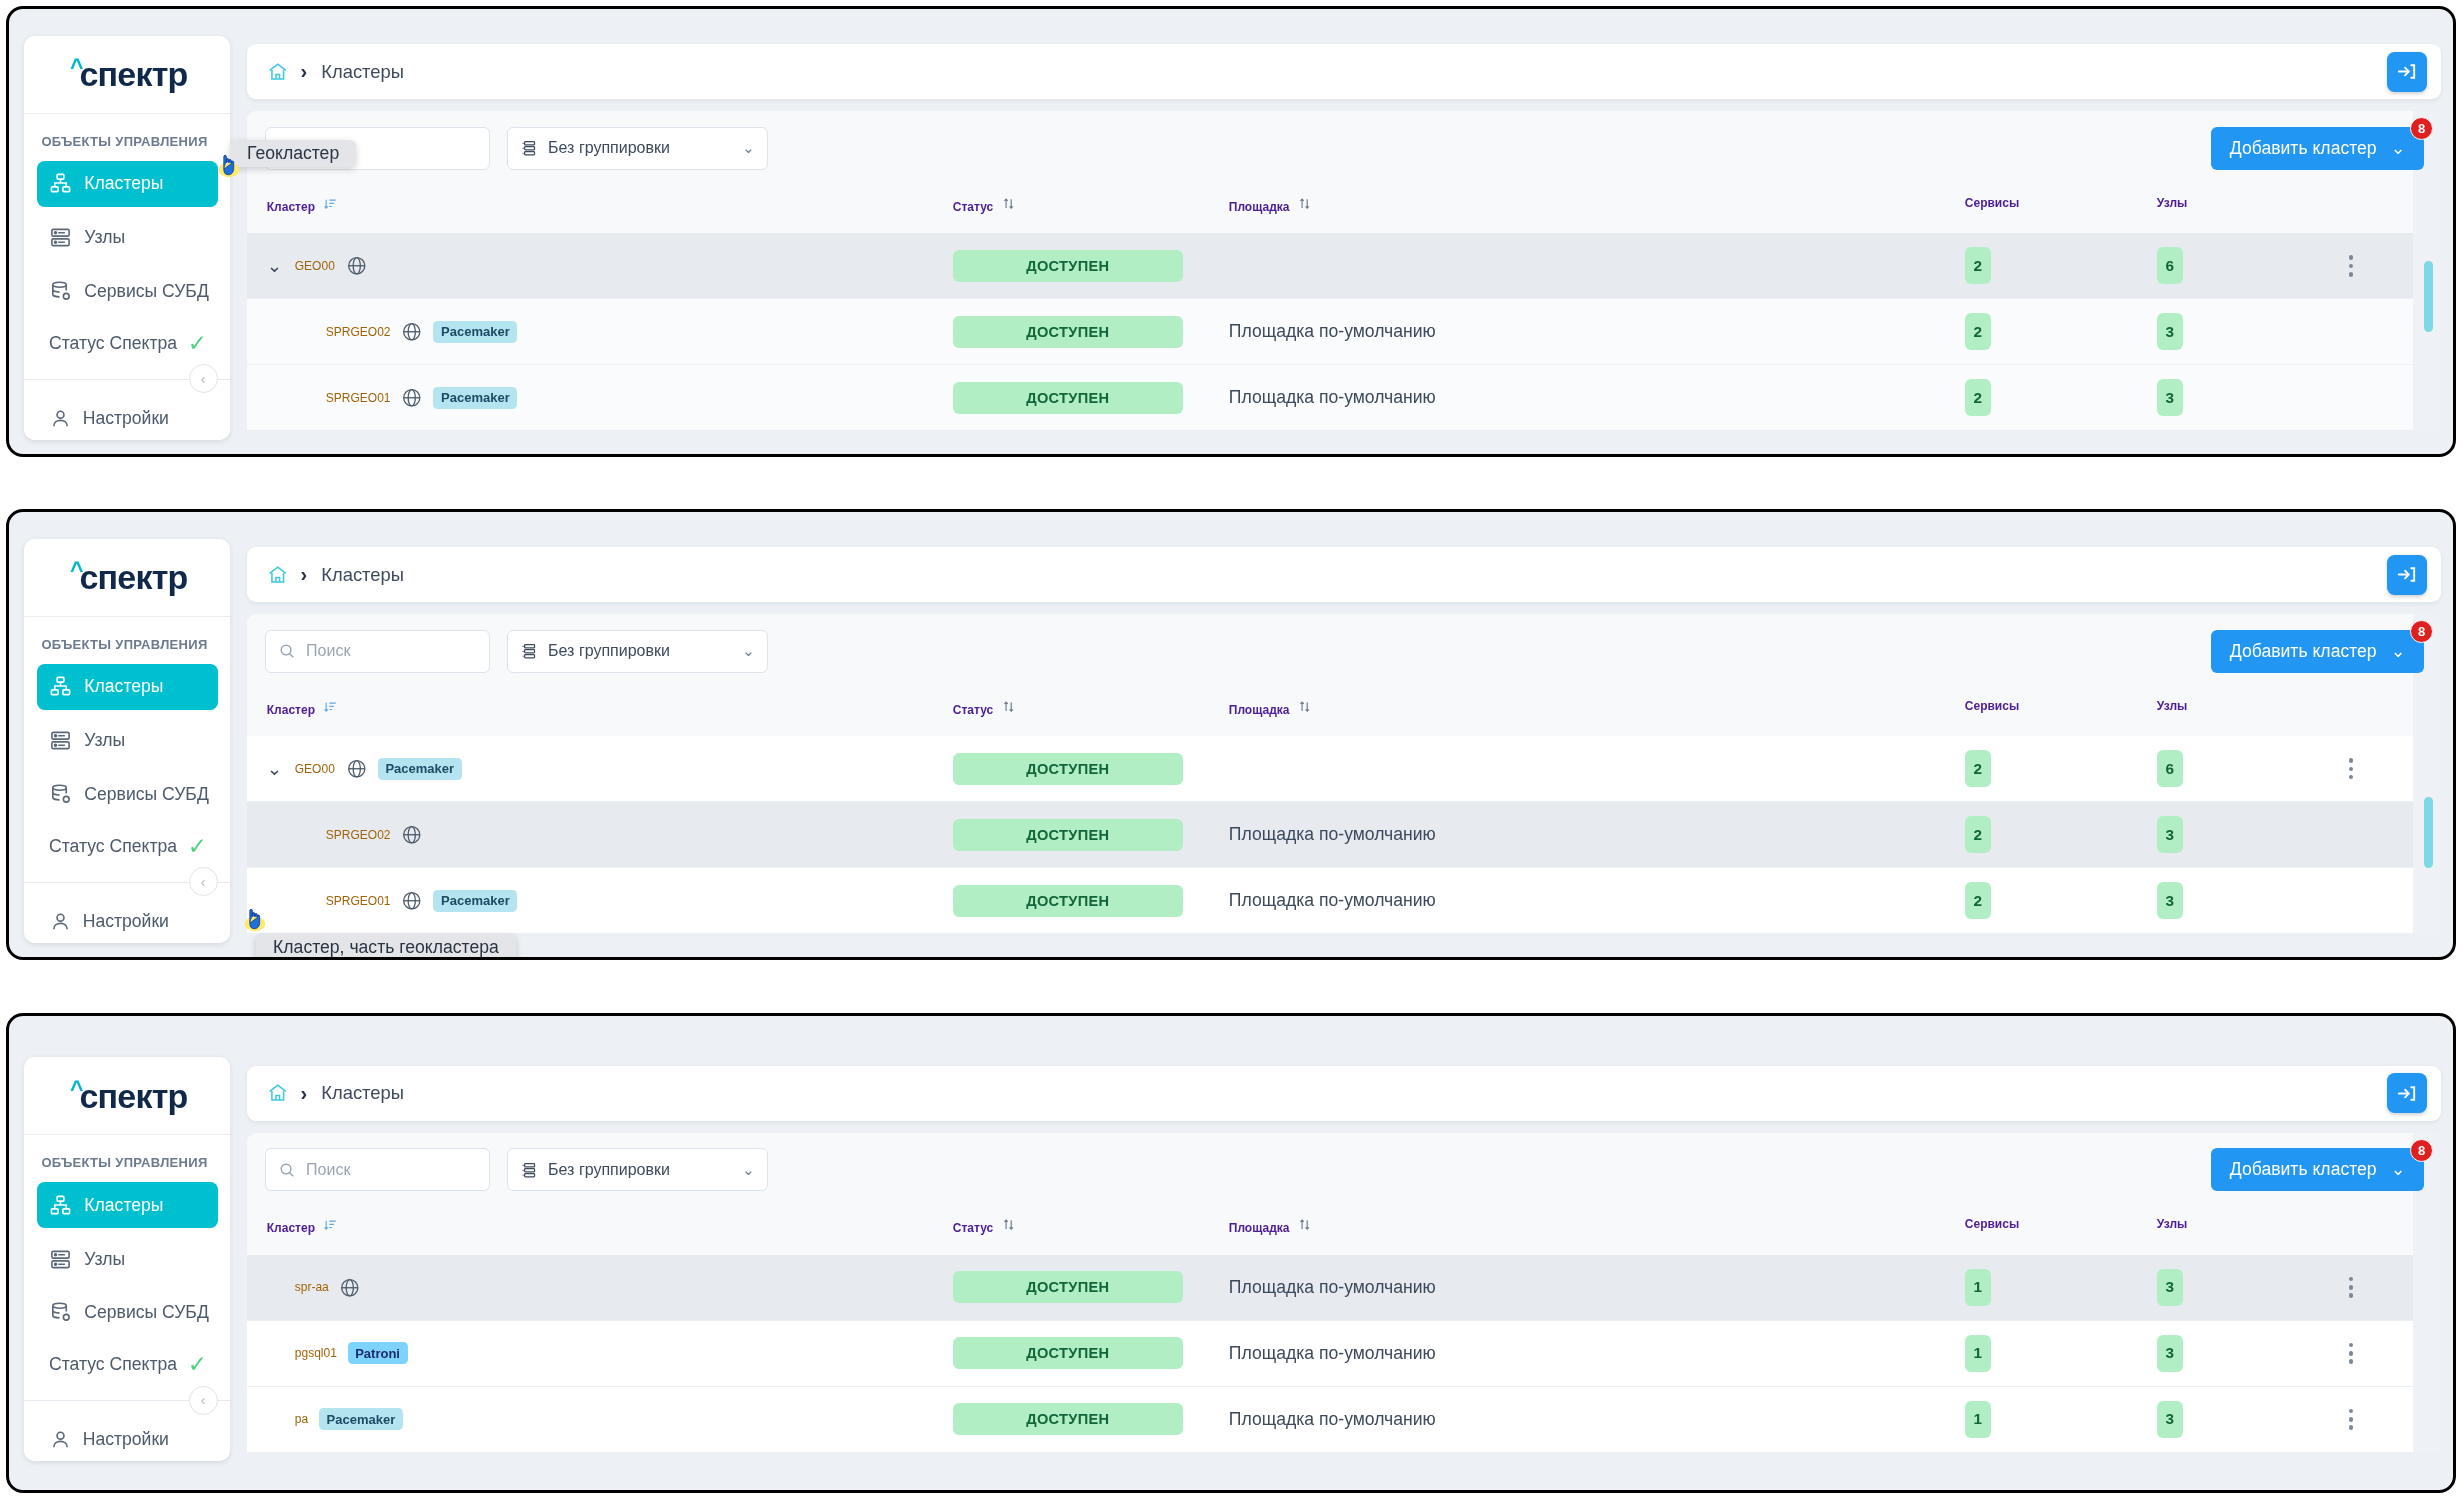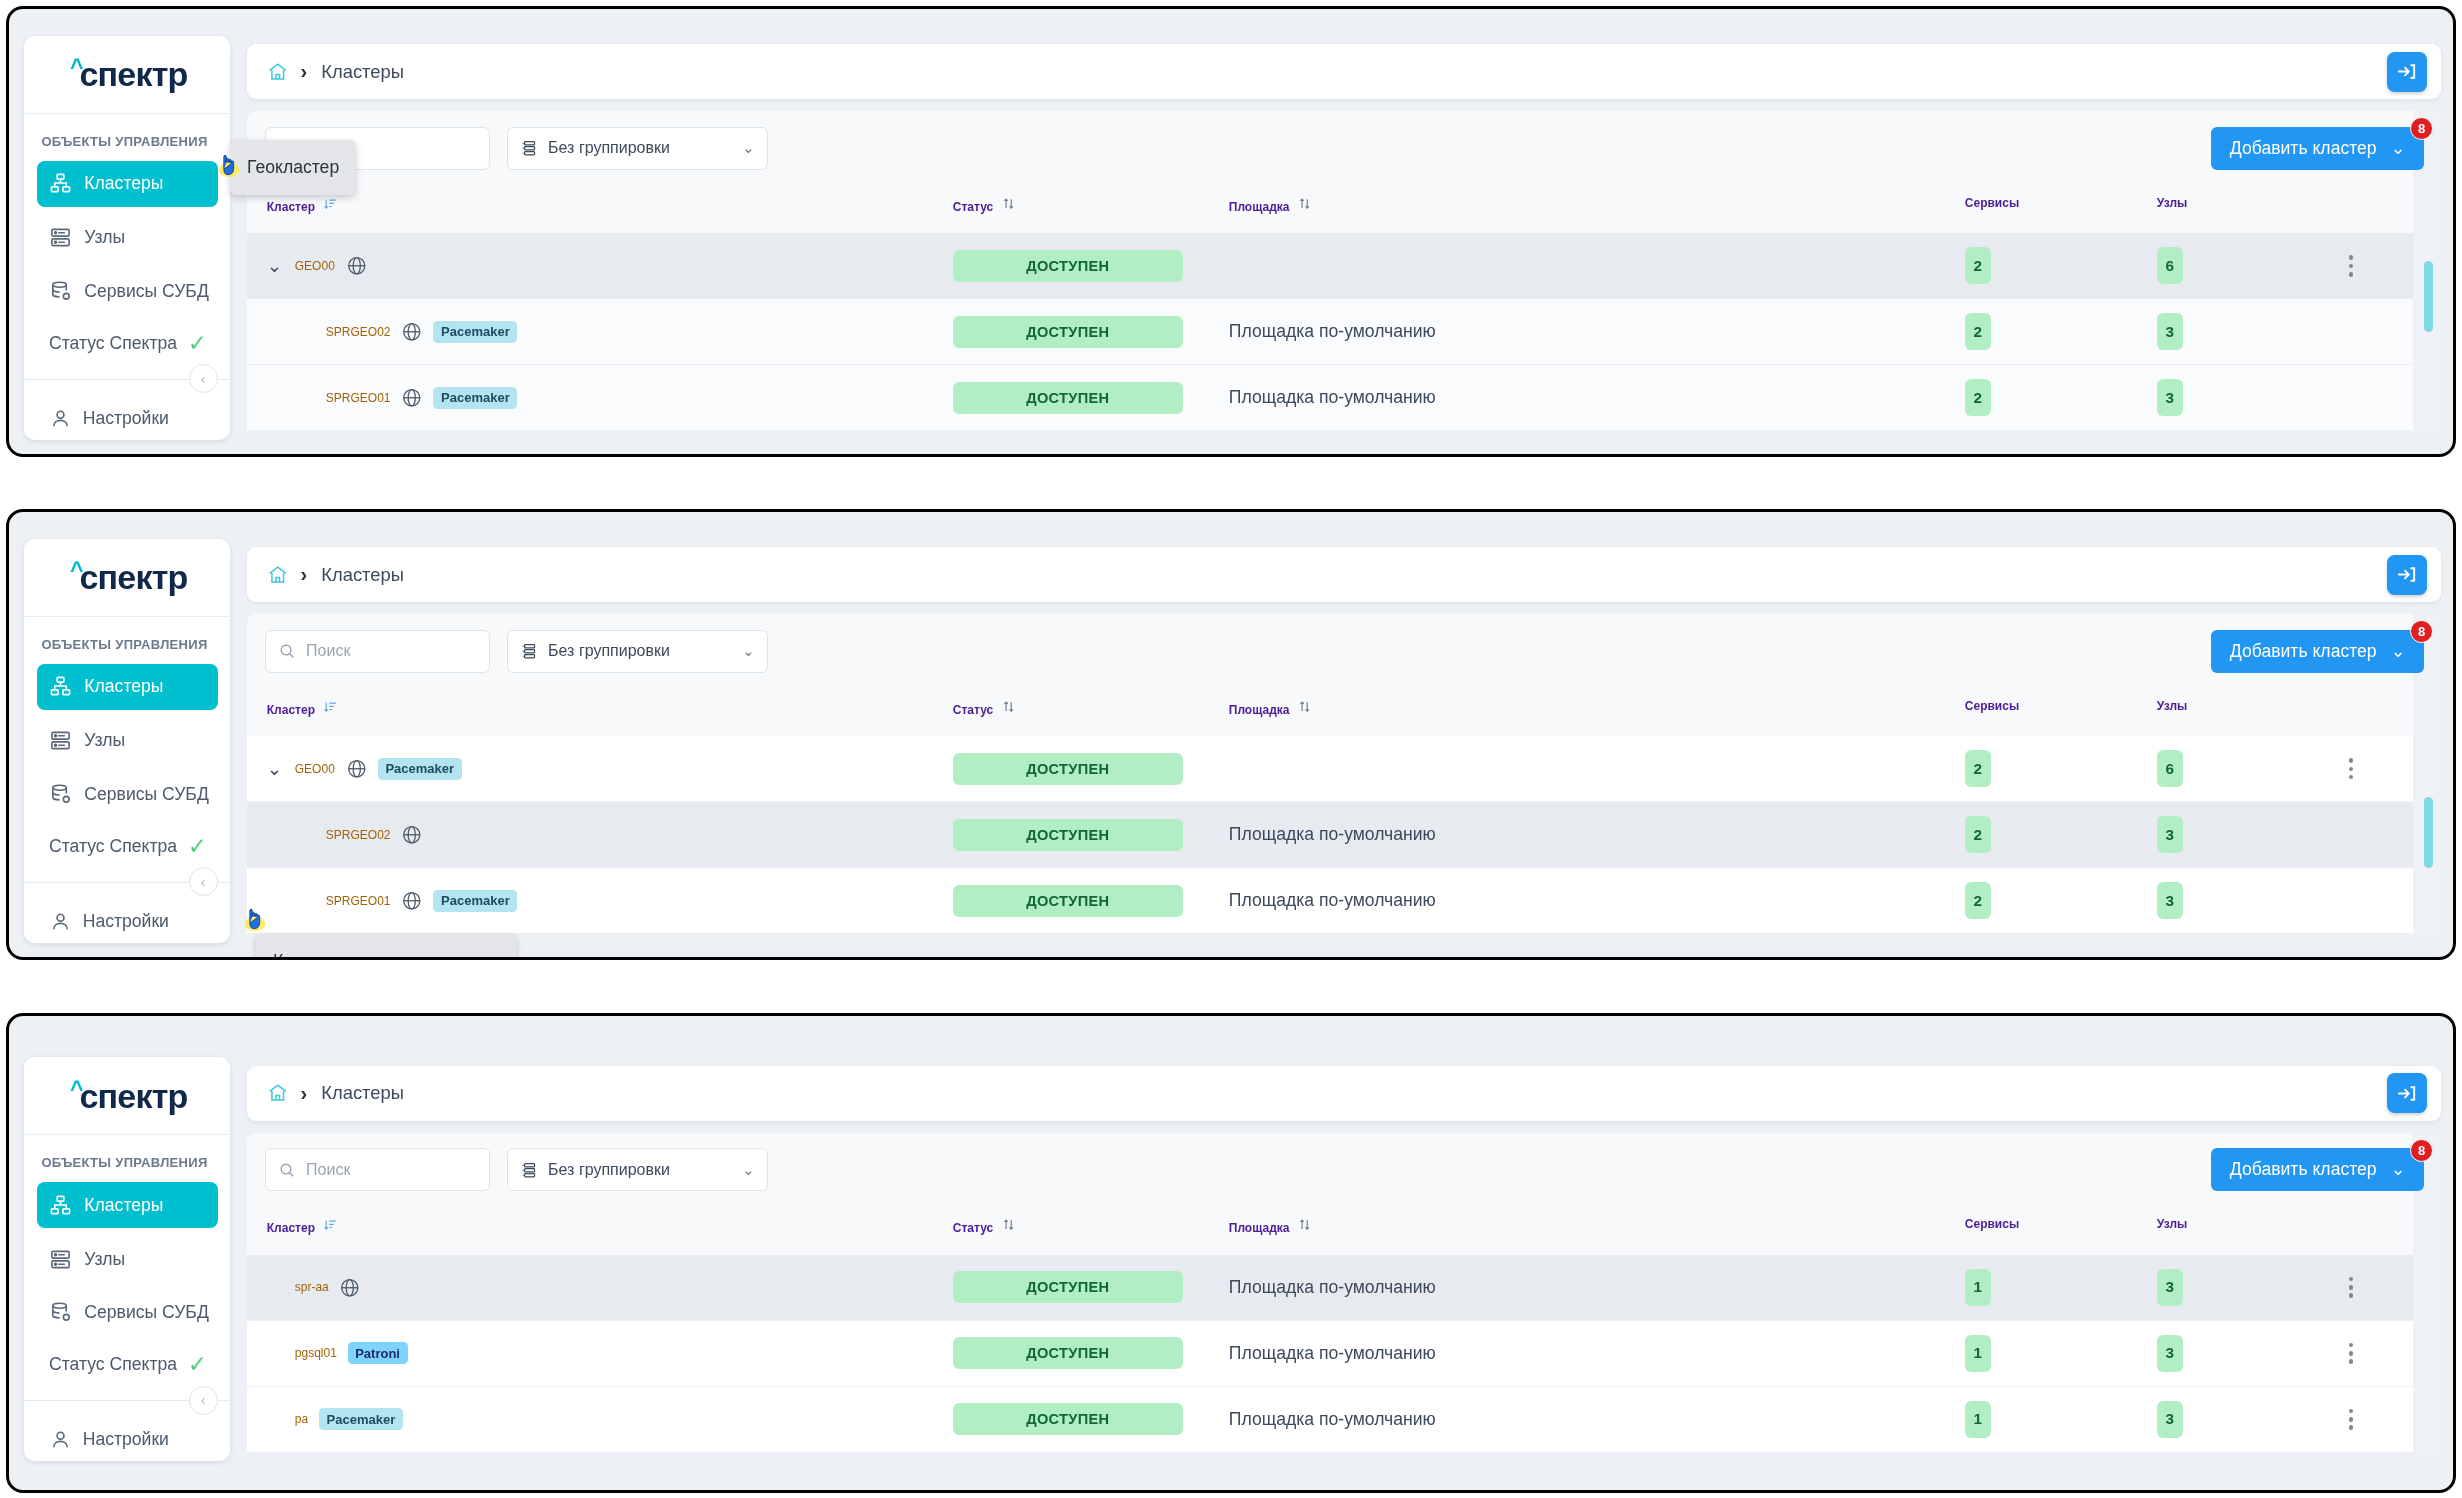--- a/index.html
+++ b/index.html
@@ -170,21 +170,21 @@
     min-width: 26px; height: 37px; padding: 0 7.7px;
     display:flex; align-items:center; justify-content:center;
     font-size: 15.3px; font-weight: 700;
   }
   .kebab { display:flex; flex-direction:column; gap:3.8px; align-items:center; }
   .kebab i { width:4.6px; height:4.6px; border-radius:50%; background:#7b8897; display:block; }
 
   
   .tooltip {
     position:absolute; background:#e3e5e8; color:#2b3542;
-    border-radius: 6.1px; padding: 17px 17px; font-size: 17.6px; white-space:nowrap;
+    border-radius: 6.1px; padding: 3px 17px; font-size: 17.6px; white-space:nowrap;
     box-shadow: 0 2.3px 7.7px rgba(0,0,0,.18); z-index: 30;
   }
   .cursor { position:absolute; width:26px; height:31px; z-index: 40; }
 
   .scrollbar {
     position:absolute; width: 9.2px; border-radius: 5.4px; background:#7fd8e6; z-index: 20;
   }
   .scroll-track { position:absolute; right:0; top:0; bottom:0; width: 28px; background:#eef1f5; }
 </style>
 </head>

